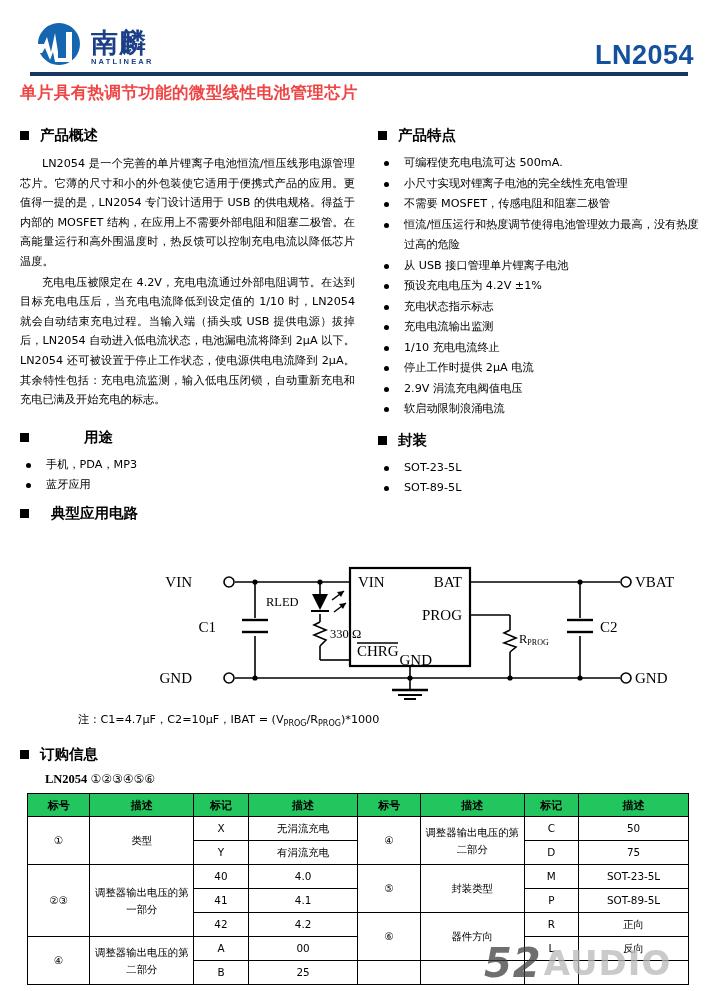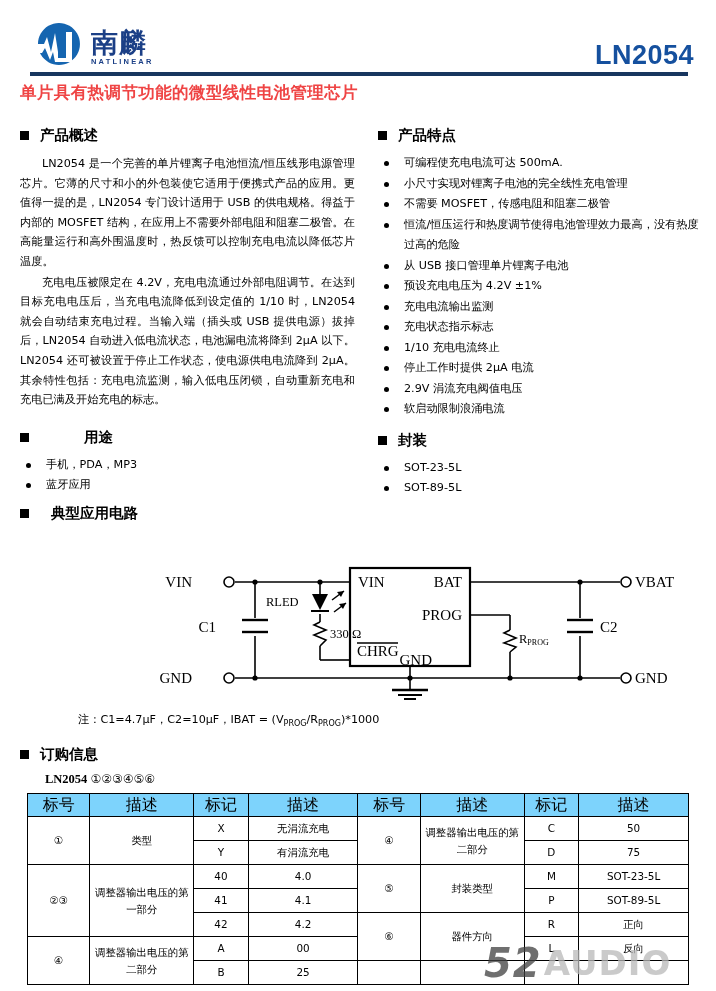--- a/index.html
+++ b/index.html
@@ -48,21 +48,21 @@
 
   
   .order-head{position:absolute;left:20px;top:745px;}
   .order-code{position:absolute;left:45px;top:772px;font-family:"Liberation Serif","DejaVu Serif",serif;font-size:12.5px;font-weight:bold;
     border-bottom:1.4px solid #000;padding-bottom:10px;}
   .order-code .circ{font-family:"DejaVu Sans",sans-serif;font-weight:normal;font-size:12px;}
 
   table.ord{position:absolute;left:27px;top:793px;width:662px;border-collapse:collapse;
     font-family:"DejaVu Sans",sans-serif;font-size:10.4px;}
   table.ord th,table.ord td{border:1px solid #000;text-align:center;vertical-align:middle;padding:0;}
-  table.ord th{background:#7dd3fc;font-weight:normal;height:22px;font-size:16px;}
+  table.ord th{background:#22c55e;font-weight:bold;height:22px;font-size:11px;}
   table.ord td{height:23px;line-height:17px;}
   td.desc{line-height:17px;padding:2px 4px;}
   .w-mark{width:62px;}
   .w-desc{width:104px;}
   .w-code{width:54px;}
   .w-val{width:110px;}
 
   
   .watermark{position:absolute;left:484px;top:935px;width:220px;height:56px;pointer-events:none;
     font-family:"DejaVu Sans",sans-serif;font-size:34px;font-weight:bold;color:#b9b9b9;opacity:.75;
@@ -122,22 +122,22 @@
       <span class="sq"></span>
       <span>产品特点</span>
     </div>
     <ul class="bul">
       <li>可编程使充电电流可达 500mA.</li>
       <li>小尺寸实现对锂离子电池的完全线性充电管理</li>
       <li>不需要 MOSFET，传感电阻和阻塞二极管</li>
       <li>恒流/恒压运行和热度调节使得电池管理效力最高，没有热度过高的危险</li>
       <li>从 USB 接口管理单片锂离子电池</li>
       <li>预设充电电压为 4.2V ±1%</li>
+      <li>充电状态指示标志</li>
       <li>充电电流输出监测</li>
-      <li>充电状态指示标志</li>
       <li>1/10 充电电流终止</li>
       <li>停止工作时提供 2μA 电流</li>
       <li>2.9V 涓流充电阀值电压</li>
       <li>软启动限制浪涌电流</li>
     </ul>
 
     <div class="sec-head" style="margin-top:11px;">
       <span class="sq"></span>
       <span>封装</span>
     </div>

